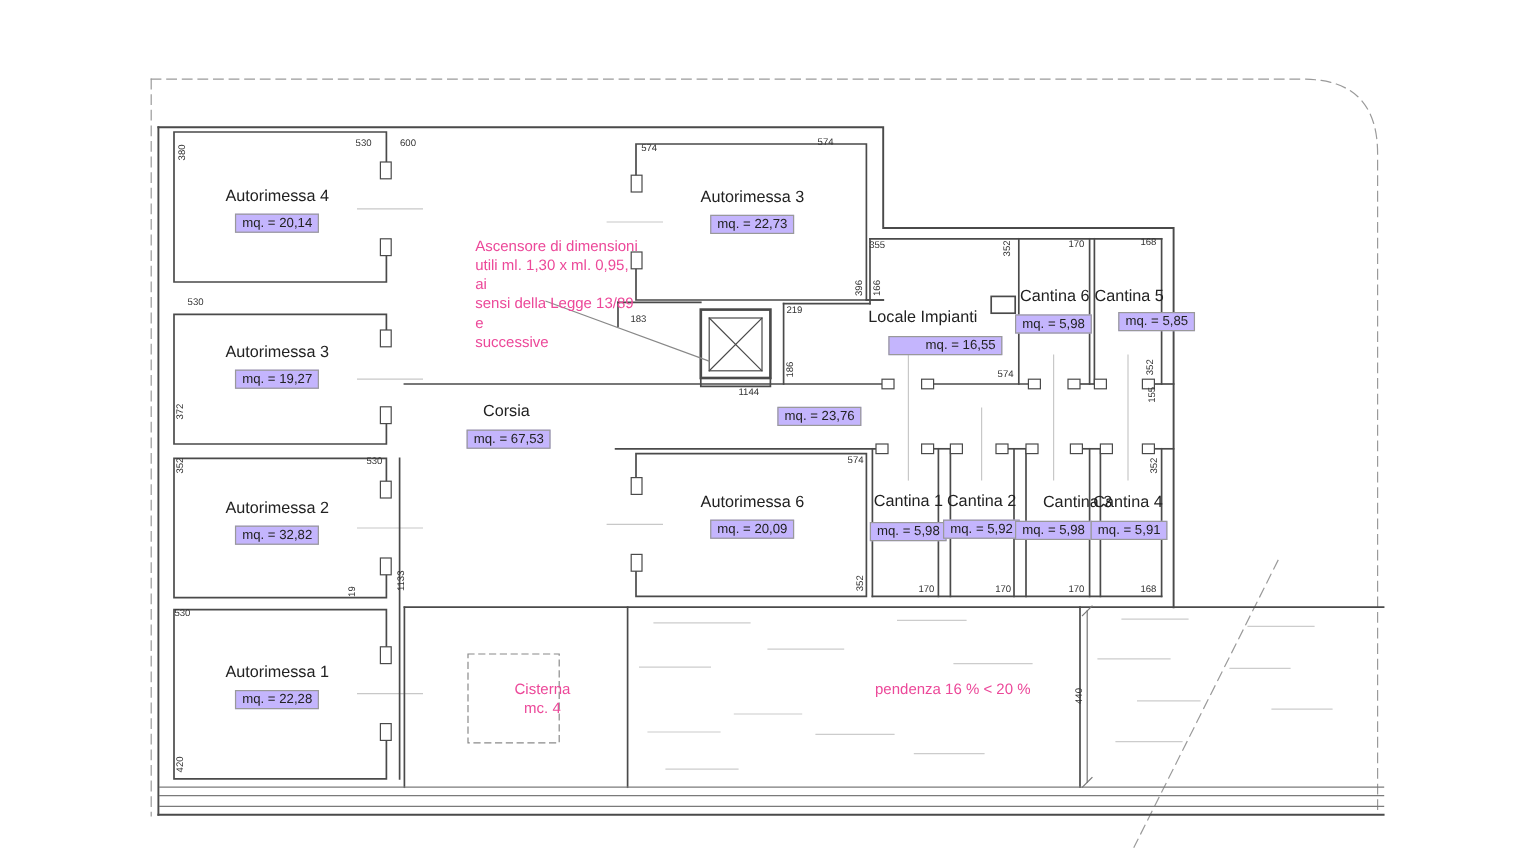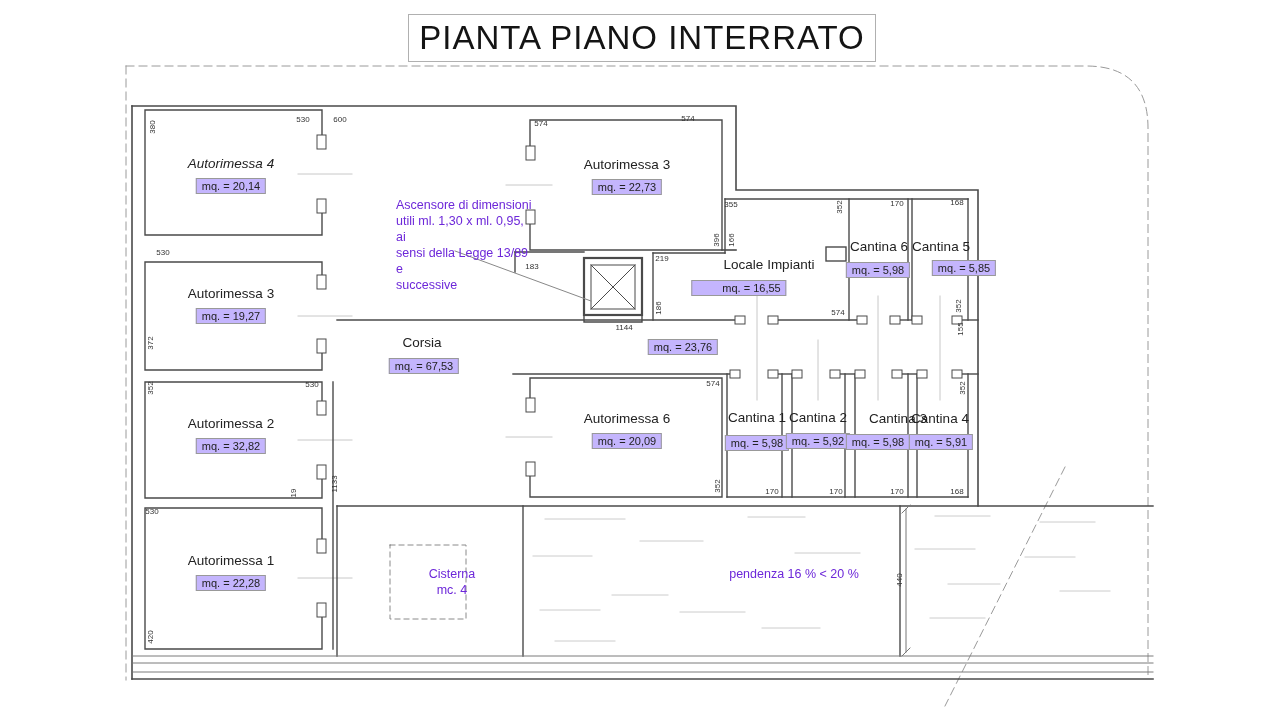--- a/index.html
+++ b/index.html
@@ -7,29 +7,28 @@
          font-family:"Liberation Sans", sans-serif;}
   #title-box{position:absolute;left:408px;top:14px;width:466px;height:46px;
              border:1px solid #b0b0b0;text-align:center;line-height:46px;
              font-size:33px;letter-spacing:1px;color:#141414;background:#fff;}
   #plan-svg{position:absolute;left:0;top:0;}
   .lbl{position:absolute;transform:translate(-50%,-50%);white-space:nowrap;color:#222;}
   .lbl.rot{transform:translate(-50%,-50%) rotate(-90deg);}
   .room-name{font-size:13.5px;}
   .mq-box{font-size:11px;border:1px solid #999;background:#c4b5fd;padding:1px 5px;}
   .dim{font-size:8px;color:#333;}
-  .note{position:absolute;font-size:12.5px;color:#6d28d9;white-space:pre-line;line-height:1.28;}
+  .note{position:absolute;font-size:12.5px;color:#ec4899;white-space:pre-line;line-height:1.28;}
   .note.centered{transform:translate(-50%,-50%);text-align:center;margin-left:24px;}
 </style>
 </head>
 <body>
 
 <div id="stage">
 
-  <div id="title-box">PIANTA PIANO INTERRATO</div>
 
   <svg id="plan-svg" width="1280" height="720" viewBox="0 0 1280 720" fill="none" stroke-linecap="square">
 
     <g stroke="#9a9a9a" stroke-width="1" stroke-dasharray="8 5">
       <path d="M126,66 V680"></path>
       <path d="M126,66 H1086 Q1148,66 1148,128 V677"></path>
       <path d="M1065,467 L945,706"></path>
     </g>
 
     <g stroke="#cccccc" stroke-width="1">
@@ -177,36 +176,36 @@
     <g stroke="#777777" stroke-width="1">
       <path d="M906,509V652"></path>
       <path d="M902,513L910,505"></path>
         <path d="M902,656L910,648"></path>
     </g>
 
     <path d="M455,251 L591,301" stroke="#888888" stroke-width="1"></path>
   </svg>
 
   <div id="plan-labels">
-      <div class="lbl room-name" style="left: 231px; top: 163px; font-style: italic;">Autorimessa 4</div>
+      <div class="lbl room-name" style="left: 231px; top: 163px;">Autorimessa 4</div>
       <div class="lbl mq-box" style="left: 231px; top: 186px;">mq. = 20,14</div>
       <div class="lbl room-name" style="left: 231px; top: 293px;">Autorimessa 3</div>
       <div class="lbl mq-box" style="left: 231px; top: 316px;">mq. = 19,27</div>
       <div class="lbl room-name" style="left: 231px; top: 423px;">Autorimessa 2</div>
       <div class="lbl mq-box" style="left: 231px; top: 446px;">mq. = 32,82</div>
       <div class="lbl room-name" style="left: 231px; top: 560px;">Autorimessa 1</div>
       <div class="lbl mq-box" style="left: 231px; top: 583px;">mq. = 22,28</div>
       <div class="lbl room-name" style="left: 627px; top: 164px;">Autorimessa 3</div>
       <div class="lbl mq-box" style="left: 627px; top: 187px;">mq. = 22,73</div>
       <div class="lbl room-name" style="left: 627px; top: 418px;">Autorimessa 6</div>
       <div class="lbl mq-box" style="left: 627px; top: 441px;">mq. = 20,09</div>
       <div class="lbl room-name" style="left: 422px; top: 342px;">Corsia</div>
       <div class="lbl mq-box" style="left: 424px; top: 366px;">mq. = 67,53</div>
       <div class="lbl room-name" style="left: 769px; top: 264px;">Locale Impianti</div>
-      <div class="lbl mq-box" style="left: 739px; top: 288px; padding-left: 30px;">mq. = 16,55</div>
+      <div class="lbl mq-box" style="left: 788px; top: 288px; padding-left: 30px;">mq. = 16,55</div>
       <div class="lbl room-name" style="left: 879px; top: 246px;">Cantina 6</div>
       <div class="lbl mq-box" style="left: 878px; top: 270px;">mq. = 5,98</div>
       <div class="lbl room-name" style="left: 941px; top: 246px;">Cantina 5</div>
       <div class="lbl mq-box" style="left: 940px; top: 268px; margin-left: 24px;">mq. = 5,85</div>
       <div class="lbl room-name" style="left: 757px; top: 417px;">Cantina 1</div>
       <div class="lbl mq-box" style="left: 757px; top: 443px;">mq. = 5,98</div>
       <div class="lbl room-name" style="left: 818px; top: 417px;">Cantina 2</div>
       <div class="lbl mq-box" style="left: 818px; top: 441px;">mq. = 5,92</div>
       <div class="lbl room-name" style="left: 878px; top: 418px; margin-left: 20px;">Cantina 3</div>
       <div class="lbl mq-box" style="left: 878px; top: 442px;">mq. = 5,98</div>

